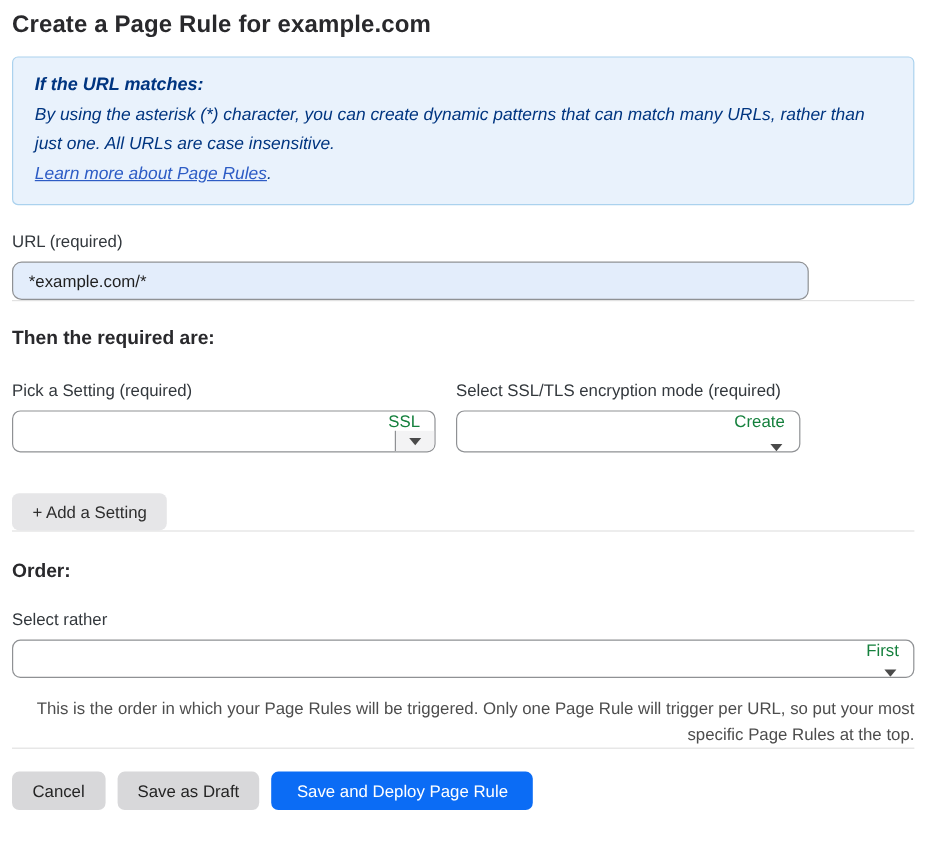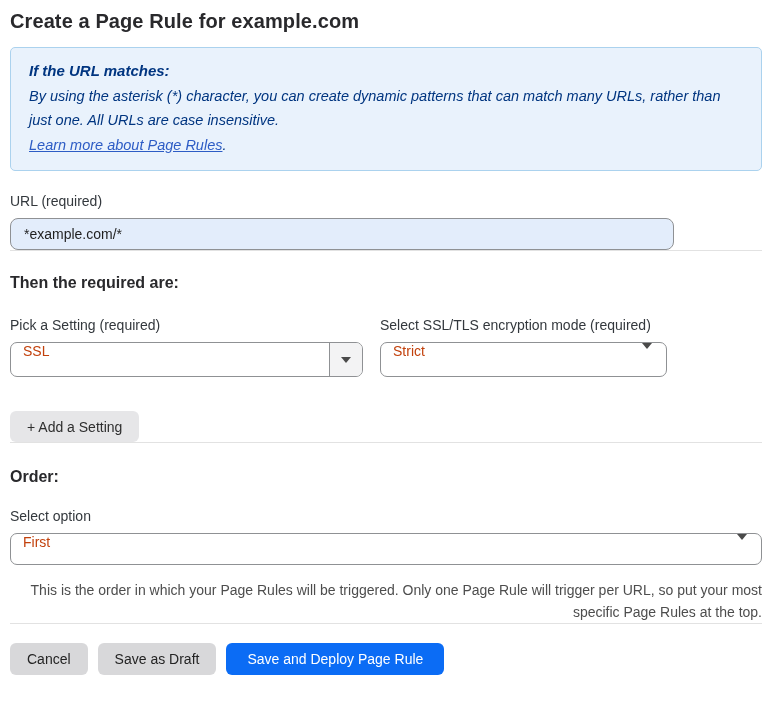--- a/index.html
+++ b/index.html
@@ -69,24 +69,25 @@
   }
   .settings-row{
     display:flex;gap:17px;margin-top:2px;
   }
   .settings-col .field-label{margin-top:23px;}
   .selectbox{
     height:35px;
     border:1px solid var(--border-gray);
     border-radius:7px;
     background:#ffffff;
-    display:flex;align-items:flex-start;
-    font-size:14px;color:#c2410c;
+    display:flex;align-items:flex-end;
+    font-size:14px;color:#15803d;
     cursor:pointer;
     overflow:hidden;
+    flex-direction:column;
   }
   .selectbox .sel-value{padding:0 12px;flex:1;}
   .sel-pick{width:353px;}
   .sel-pick .arrow-seg{
     width:33px;height:100%;
     border-left:1px solid var(--border-gray);
     background:#f3f3f4;
     display:flex;align-items:center;justify-content:center;
   }
   .sel-ssl{width:287px;}
@@ -159,35 +160,35 @@
     <div class="selectbox sel-pick">
       <span class="sel-value">SSL</span>
       <span class="arrow-seg">
           <span class="caret"></span>
         </span>
     </div>
   </div>
   <div class="settings-col">
     <label class="field-label">Select SSL/TLS encryption mode (required)</label>
     <div class="selectbox sel-ssl">
-      <span class="sel-value">Strict</span>
+      <span class="sel-value">Create</span>
       <span class="arrow-plain">
           <span class="caret"></span>
         </span>
     </div>
   </div>
 </div>
 
 <button class="add-setting-btn">+ Add a Setting</button>
 
 <hr class="divider divider-settings">
 
 <h2 class="section-heading order-heading">Order:</h2>
 
-<label class="field-label">Select option</label>
+<label class="field-label">Select rather</label>
 <div class="selectbox sel-order">
   <span class="sel-value">First</span>
   <span class="arrow-plain">
       <span class="caret"></span>
     </span>
 </div>
 
 <p class="help-text">This is the order in which your Page Rules will be triggered. Only one Page Rule will trigger per URL, so put your most specific Page Rules at the top.</p>
 
 <hr class="divider divider-footer">

